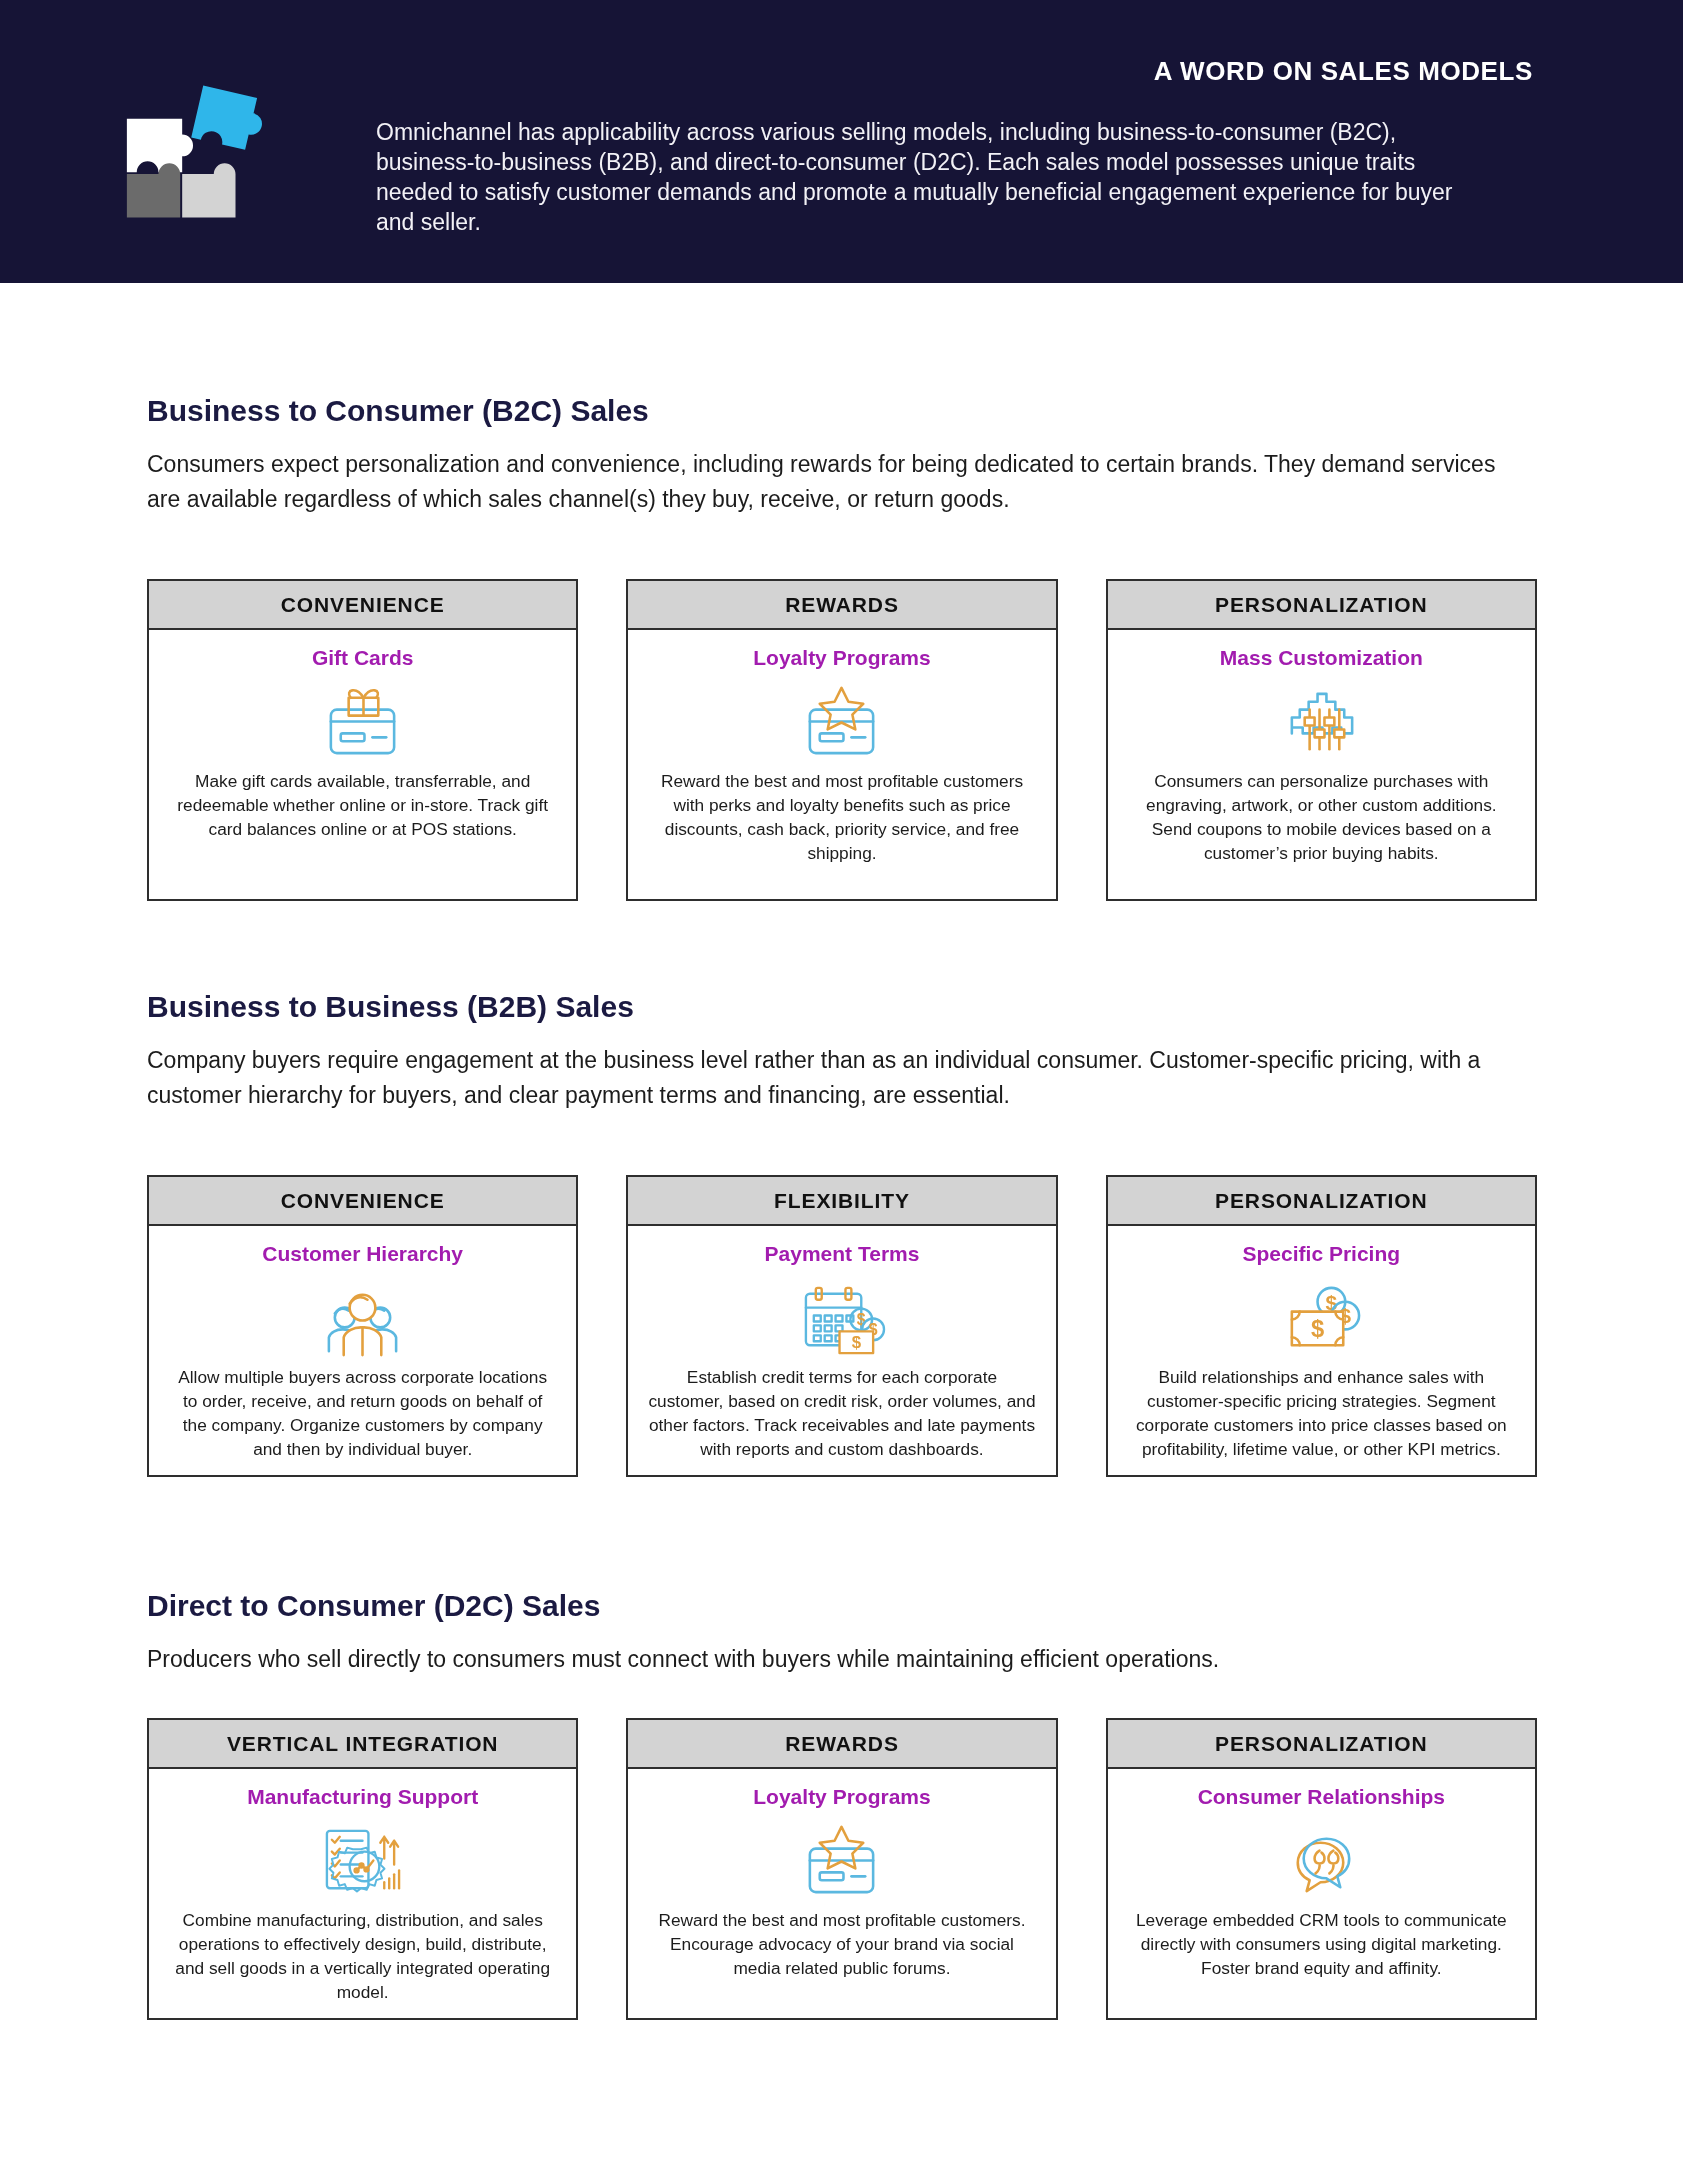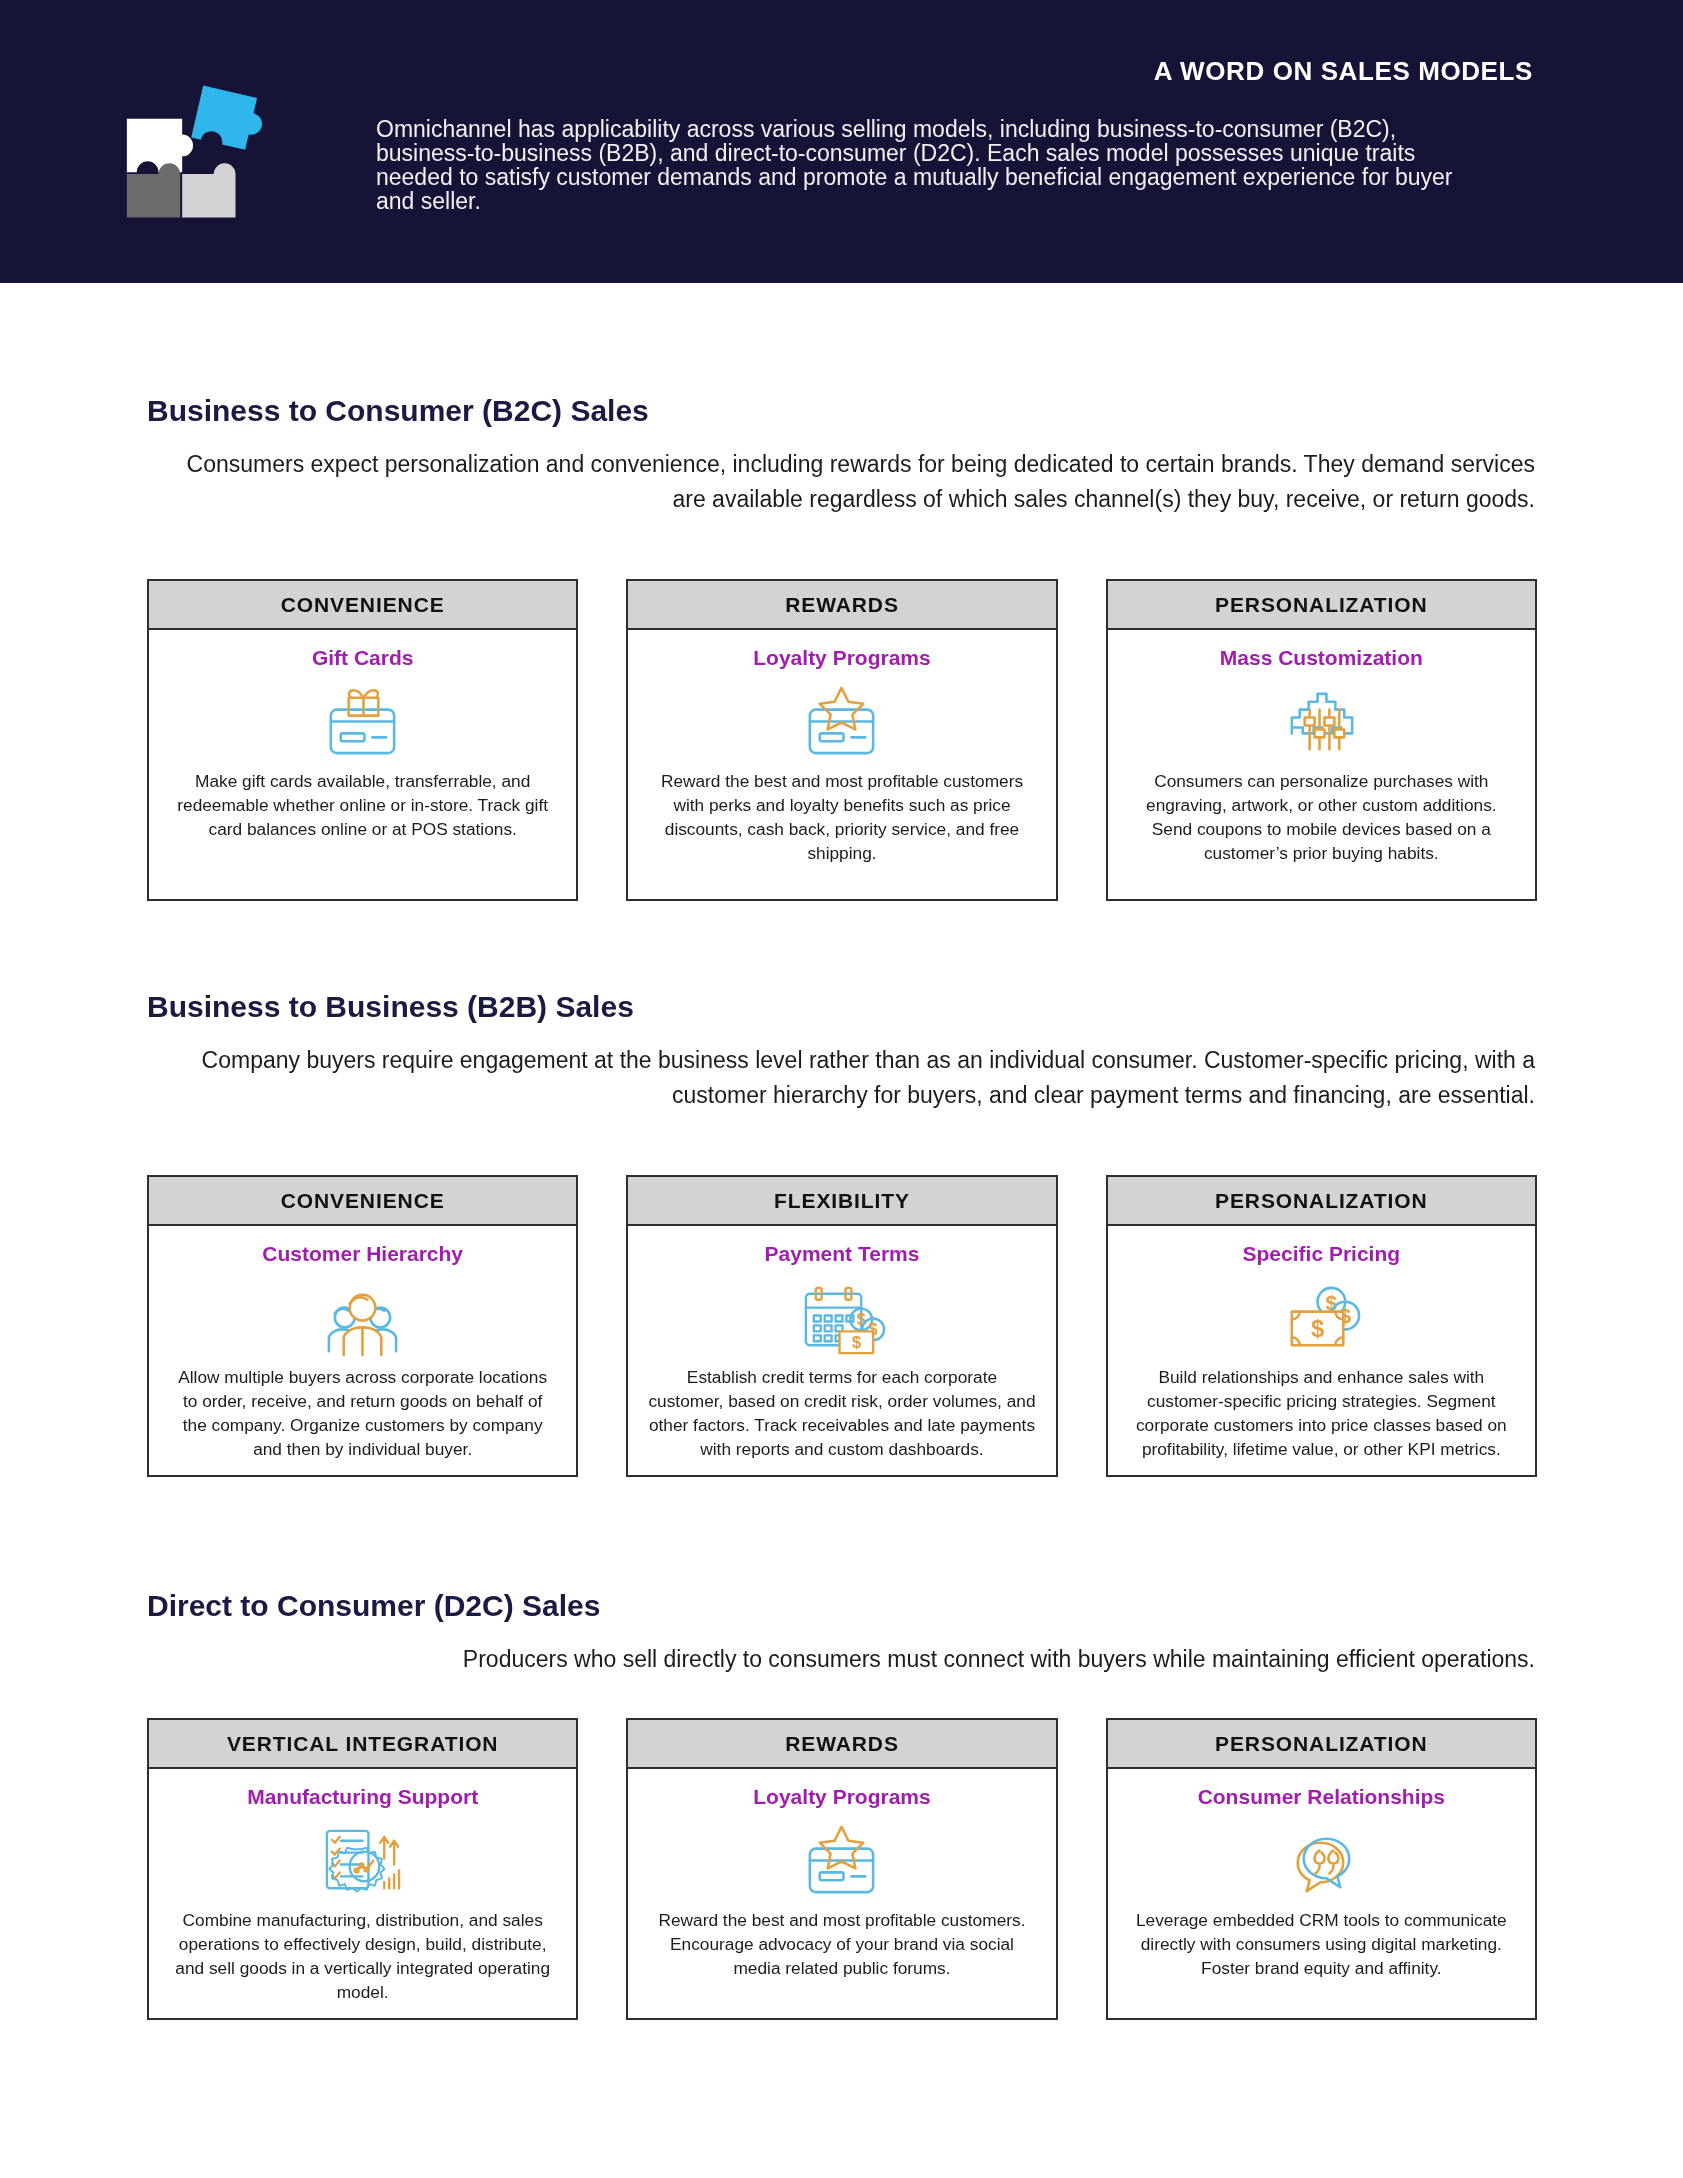--- a/index.html
+++ b/index.html
@@ -36,21 +36,21 @@
     position: absolute;
     left: 117px; top: 69px;
     width: 158px; height: 149px;
   }
   .header-paragraph {
     position: absolute;
     left: 376px; top: 117px;
     width: 1079px;
     color: #f2f1f6;
     font-size: 23px;
-    line-height: 24px;
+    line-height: 30px;
     font-family: "Liberation Sans Narrow", "Liberation Sans", sans-serif;
   }
 
   
   .section { position: absolute; left: 0; width: 1683px; }
   .section-title {
     position: absolute;
     left: 147px;
     color: #1b1a42;
     font-size: 30px;
@@ -59,21 +59,20 @@
     white-space: nowrap;
   }
   .section-body {
     position: absolute;
     left: 147px;
     width: 1388px;
     color: #1c1c1c;
     font-size: 23px;
     line-height: 35px;
     font-family: "Liberation Sans Narrow", "Liberation Sans", sans-serif;
-    text-align: right;
   }
 
   
   .card-row {
     position: absolute;
     left: 147px;
     width: 1390px;
     display: flex;
     gap: 48px;
   }

